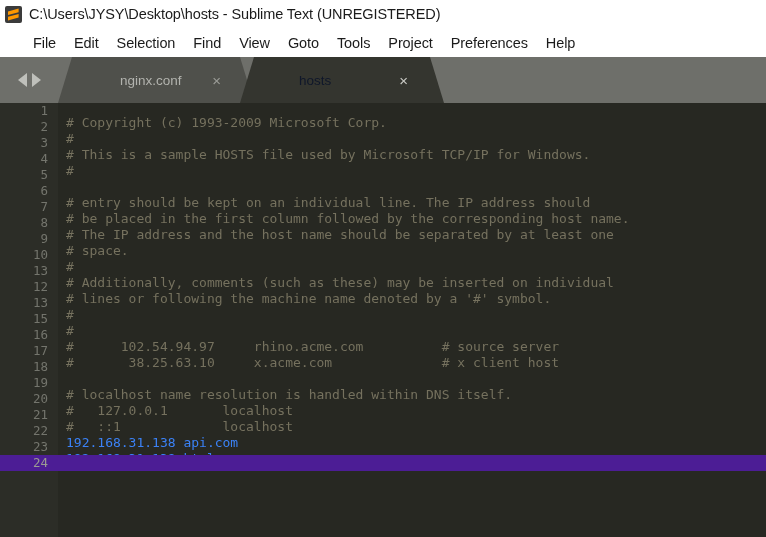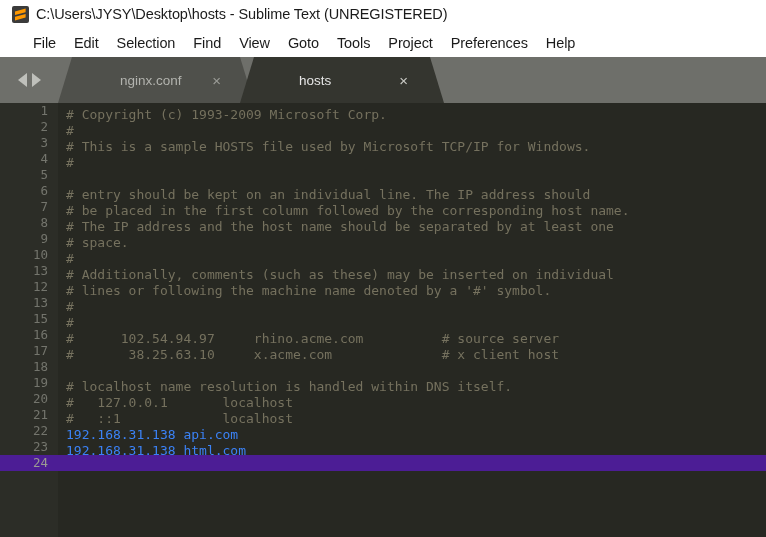--- a/index.html
+++ b/index.html
@@ -14,21 +14,21 @@
     font-family: "Liberation Sans", sans-serif;
     -webkit-font-smoothing: antialiased;
   }
 
   
   .titlebar {
     height: 28px;
     background: #ffffff;
     display: flex;
     align-items: center;
-    padding-left: 12px;
+    padding-left: 5px;
     box-sizing: border-box;
   }
   .app-icon {
     width: 17px;
     height: 17px;
     background: #3b3b3b;
     border-radius: 2px;
     position: relative;
     flex: 0 0 auto;
     margin-right: 7px;
@@ -115,21 +115,21 @@
     position: relative;
     z-index: 1;
     font-size: 15px;
     line-height: 1;
     margin-left: auto;
   }
   .tab-inactive { width: 196px; }
   .tab-inactive .tab-label { color: #b2b3ae; margin-left: 62px; }
   .tab-inactive .tab-close { color: #9b9c97; margin-right: 33px; }
   .tab-active { width: 204px; margin-left: -14px; z-index: 2; }
-  .tab-active .tab-label { color: #e5e5e5; margin-left: 59px; }
+  .tab-active .tab-label { color: #0f172a; margin-left: 59px; }
   .tab-active .tab-close { color: #c9cac5; margin-right: 36px; }
 
   
   .editor {
     position: relative;
     height: 463px;
     background: #272822;
     overflow: hidden;
   }
   .gutter-band {
@@ -159,21 +159,21 @@
     text-align: right;
     color: #74756d;
     font-family: "DejaVu Sans Mono", monospace;
     font-size: 12.5px;
     line-height: 16px;
   }
   .line.current .lineno { color: #9a9b92; }
   .ltext {
     position: absolute;
     left: 66px;
-    top: 4px;
+    top: 12px;
     line-height: 16px;
     color: #75715e;
   }
   .ltext.plain { color: #3b82f6; text-align: right; }
 </style>
 </head>
 <body>
 
 <div class="titlebar">
   <div class="app-icon">

